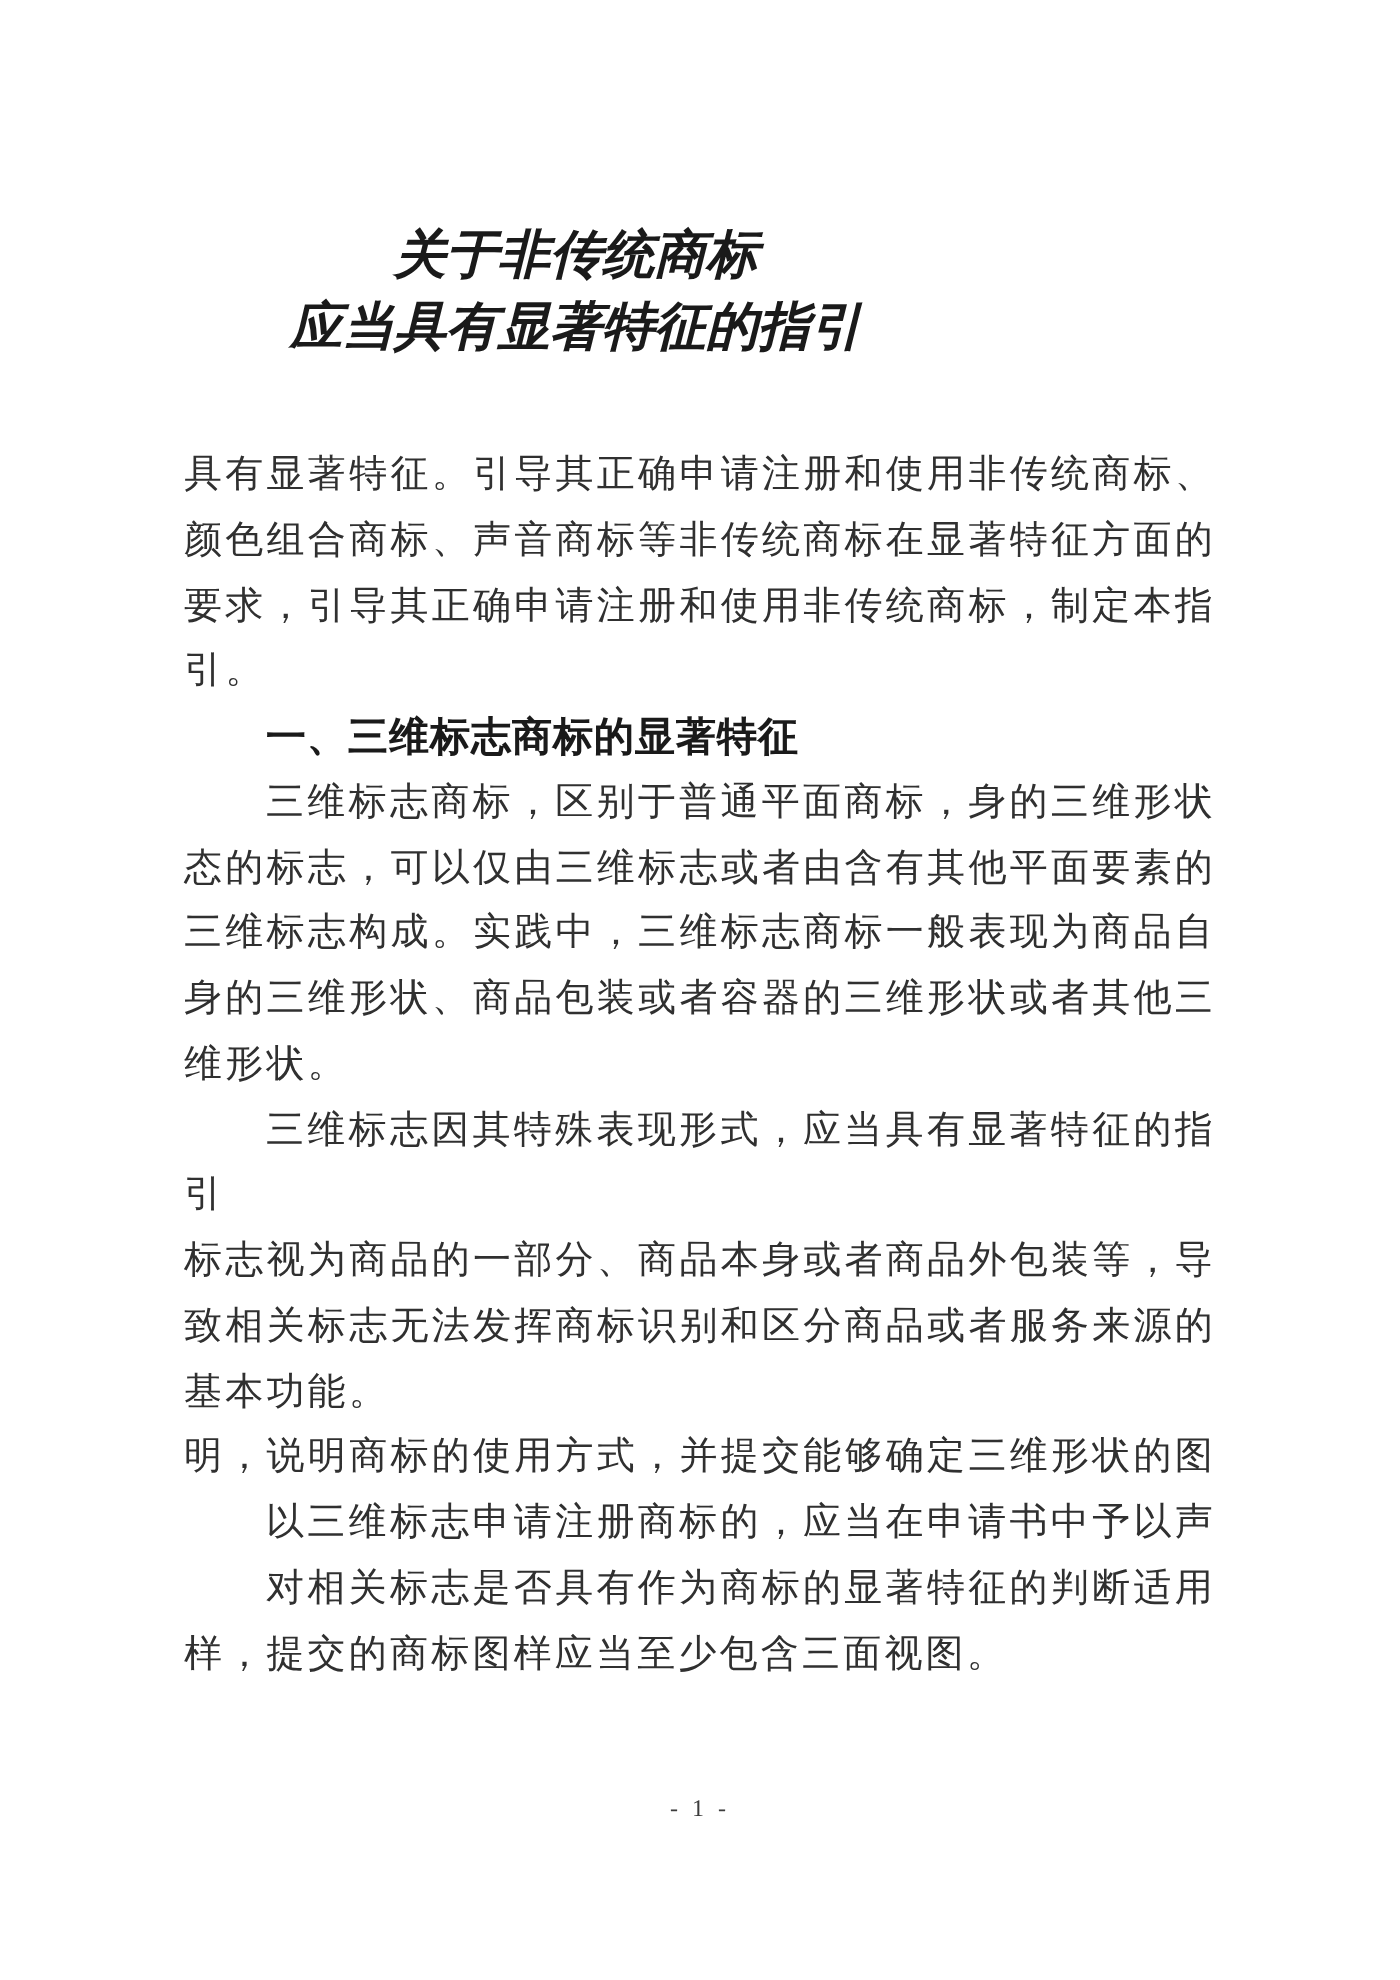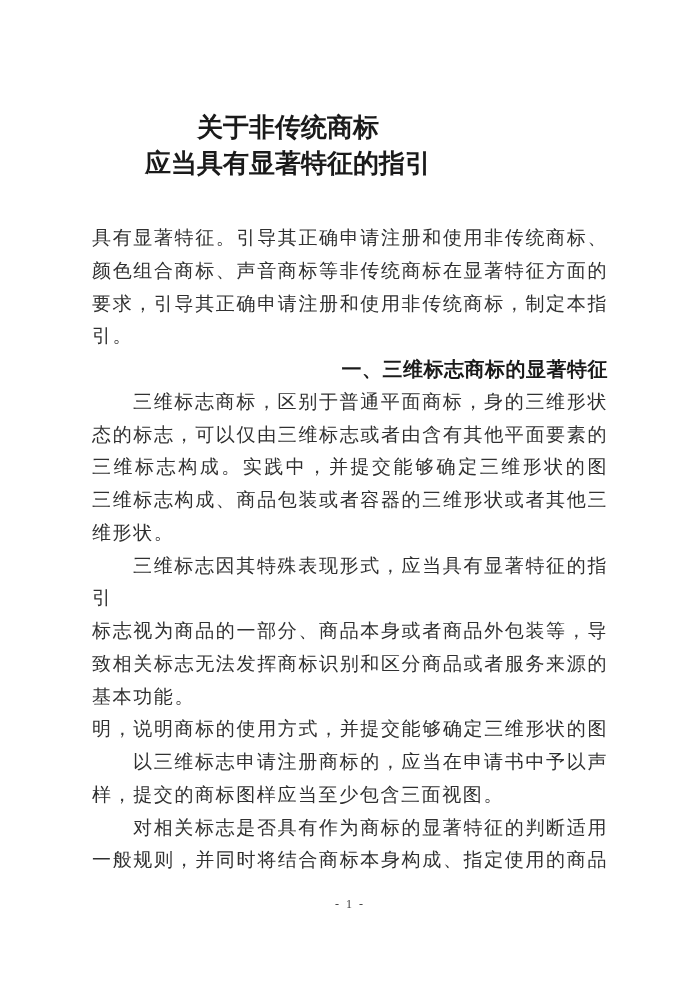--- a/index.html
+++ b/index.html
@@ -20,20 +20,21 @@
     top: 110px;
     left: 0;
     width: 576px;
     margin: 0;
     text-align: center;
     font-size: 26px;
     line-height: 36px;
     font-weight: bold;
     color: #1a1a1a;
     font-family: "Liberation Serif", serif;
+    font-style: italic;
   }
   .title-line { display: block; }
   .doc-body {
     position: absolute;
     top: 222px;
     left: 92px;
     width: 516px;
     font-size: 19px;
     line-height: 32.75px;
     letter-spacing: 1.6px;
@@ -48,21 +49,20 @@
   }
   .line.indent {
     text-indent: 41px;
   }
   .line.heading {
     font-family: "Liberation Sans", sans-serif;
     font-weight: bold;
     font-size: 20px;
     letter-spacing: 0.5px;
     color: #1a1a1a;
-    text-align: right;
   }
   .page-number {
     position: absolute;
     top: 897px;
     left: 0;
     width: 700px;
     text-align: center;
     font-size: 12px;
     letter-spacing: 2px;
     color: #3c3c3c;
@@ -79,28 +79,27 @@
   </h1>
 
   <div class="doc-body" id="doc-body">
       <div class="line justify">具有显著特征。引导其正确申请注册和使用非传统商标、</div>
       <div class="line justify">颜色组合商标、声音商标等非传统商标在显著特征方面的</div>
       <div class="line justify">要求，引导其正确申请注册和使用非传统商标，制定本指</div>
       <div class="line">引。</div>
       <div class="line heading indent">一、三维标志商标的显著特征</div>
       <div class="line indent justify">三维标志商标，区别于普通平面商标，身的三维形状</div>
       <div class="line justify">态的标志，可以仅由三维标志或者由含有其他平面要素的</div>
-      <div class="line justify">三维标志构成。实践中，并提交能够确定三维形状的图</div>
-      <div class="line justify">三维标志构成、商品包装或者容器的三维形状或者其他三</div>
+      <div class="line justify">三维标志构成。实践中，三维标志商标一般表现为商品自</div>
+      <div class="line justify">身的三维形状、商品包装或者容器的三维形状或者其他三</div>
       <div class="line">维形状。</div>
       <div class="line indent justify">三维标志因其特殊表现形式，应当具有显著特征的指引</div>
       <div class="line justify">标志视为商品的一部分、商品本身或者商品外包装等，导</div>
       <div class="line justify">致相关标志无法发挥商标识别和区分商品或者服务来源的</div>
       <div class="line">基本功能。</div>
       <div class="line justify">明，说明商标的使用方式，并提交能够确定三维形状的图</div>
       <div class="line indent justify">以三维标志申请注册商标的，应当在申请书中予以声</div>
+      <div class="line indent justify">对相关标志是否具有作为商标的显著特征的判断适用</div>
       <div class="line">样，提交的商标图样应当至少包含三面视图。</div>
-      <div class="line indent justify">对相关标志是否具有作为商标的显著特征的判断适用</div>
-      <div class="line justify">一般规则，并同时将结合商标本身构成、指定使用的商品</div>
     </div>
 
   <div class="page-number">- 1 -</div>
 </div>
 
 </body></html>

